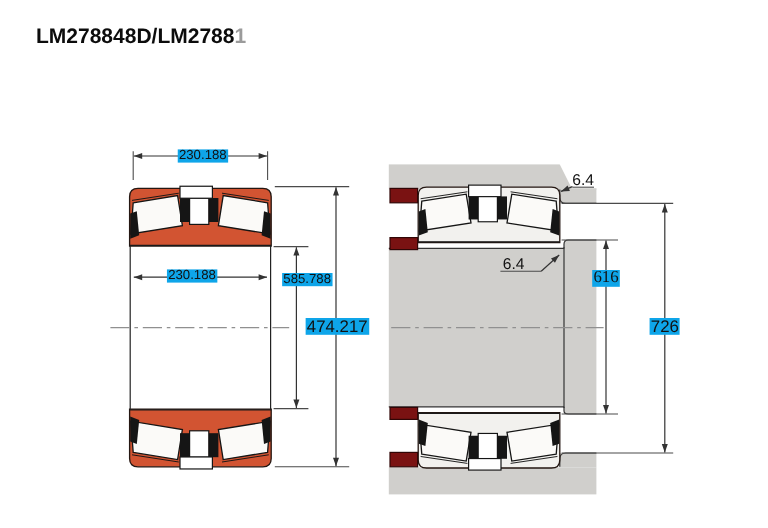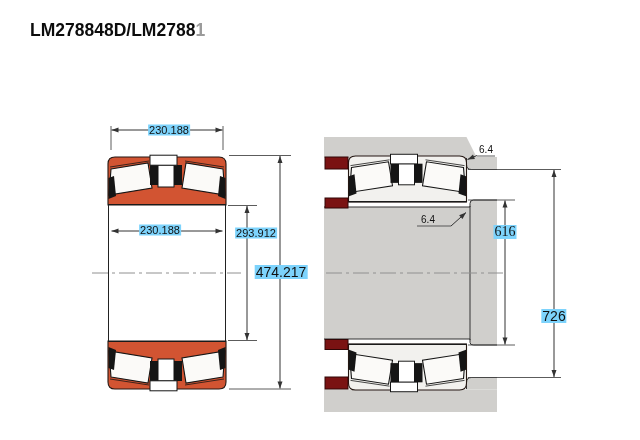--- a/index.html
+++ b/index.html
@@ -3,23 +3,23 @@
 <meta charset="utf-8">
 <style>
   html,body{margin:0;padding:0;background:#ffffff;}
   #canvas{position:relative;width:640px;height:440px;background:#ffffff;overflow:hidden;
           font-family:"Liberation Sans", sans-serif;}
   #drawing{position:absolute;left:0;top:0;}
   .page-title{position:absolute;left:30px;top:20px;font-size:17.5px;font-weight:bold;
               letter-spacing:0px;color:#0c0c0c;white-space:nowrap;}
   .page-title .clipped{color:#9b9b9b;}
   .dim-label{position:absolute;transform:translate(-50%,-50%);font-size:11px;color:#111;
-             background:#7dd3fc;padding:0 1px;white-space:nowrap;line-height:1;}
+             background:#0ea5e9;padding:0 1px;white-space:nowrap;line-height:1;}
   .dim-label.lg{font-size:14px;}
-  .dim-label.sm{font-size:10px;background:transparent;padding:0;}
+  .dim-label.sm{font-size:13px;background:transparent;padding:0;}
   
   .ext{stroke:#4a4a4a;stroke-width:0.9;}
   .dim{stroke:#333;stroke-width:1;}
   .edge{stroke:#333;stroke-width:1;fill:none;}
   .cl{stroke:#909090;stroke-width:1;stroke-dasharray:16 4 3 4;}
 </style>
 </head>
 <body>
 
 <div id="canvas">
@@ -112,19 +112,19 @@
       <line class="dim" x1="451" y1="226" x2="466" y2="212.5" marker-end="url(#ah)"></line>
     </g>
   </svg>
 
   <div class="page-title">
     <span>LM278848D/LM2788</span><span class="clipped">1</span>
   </div>
 
   <span class="dim-label" style="left:169px;top:130px;">230.188</span>
   <span class="dim-label" style="left:160px;top:230px;">230.188</span>
-  <span class="dim-label" style="left:256px;top:233px;">293.912</span>
+  <span class="dim-label" style="left:256px;top:233px;">585.788</span>
   <span class="dim-label lg" style="left:281px;top:272px;">474.217</span>
   <span class="dim-label sm" style="left:486px;top:150px;">6.4</span>
   <span class="dim-label sm" style="left:428px;top:220px;">6.4</span>
   <span class="dim-label lg" style="left:505px;top:232px;font-family:Liberation Serif, serif;">616</span>
-  <span class="dim-label lg" style="left:554px;top:272px;margin-top:44px;">726</span>
+  <span class="dim-label lg" style="left:554px;top:272px;">726</span>
 </div>
 
 </body></html>

